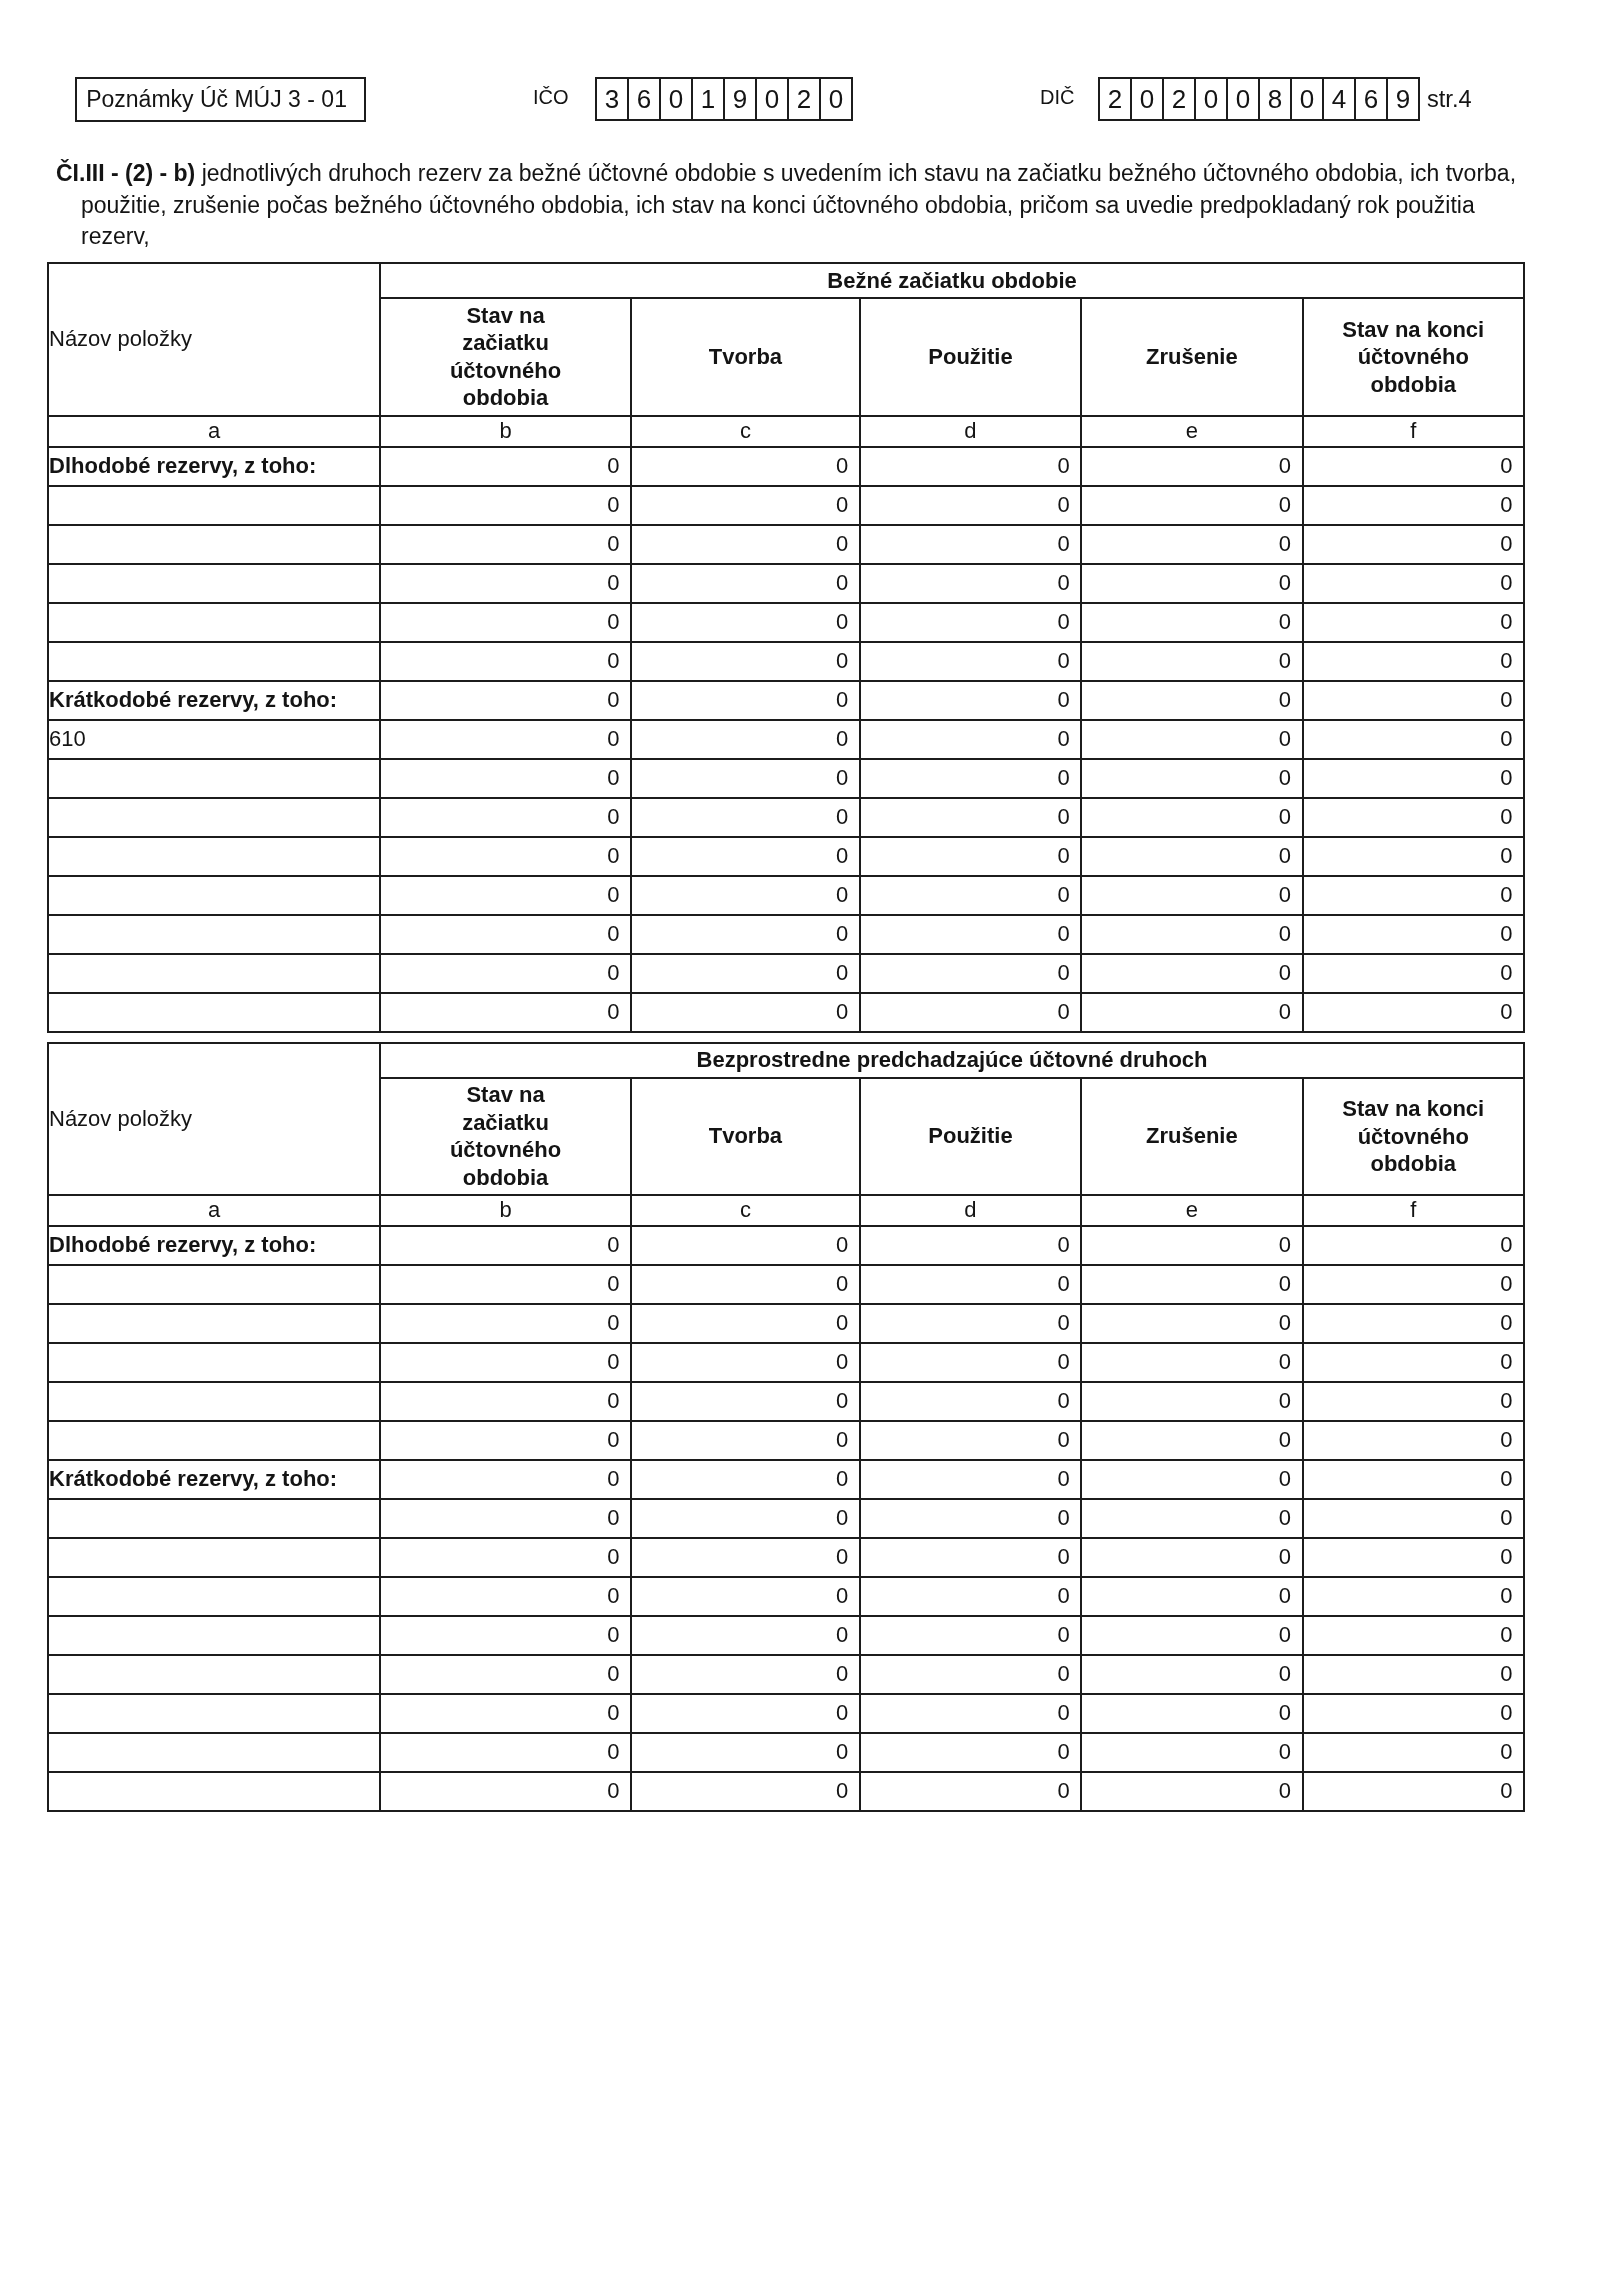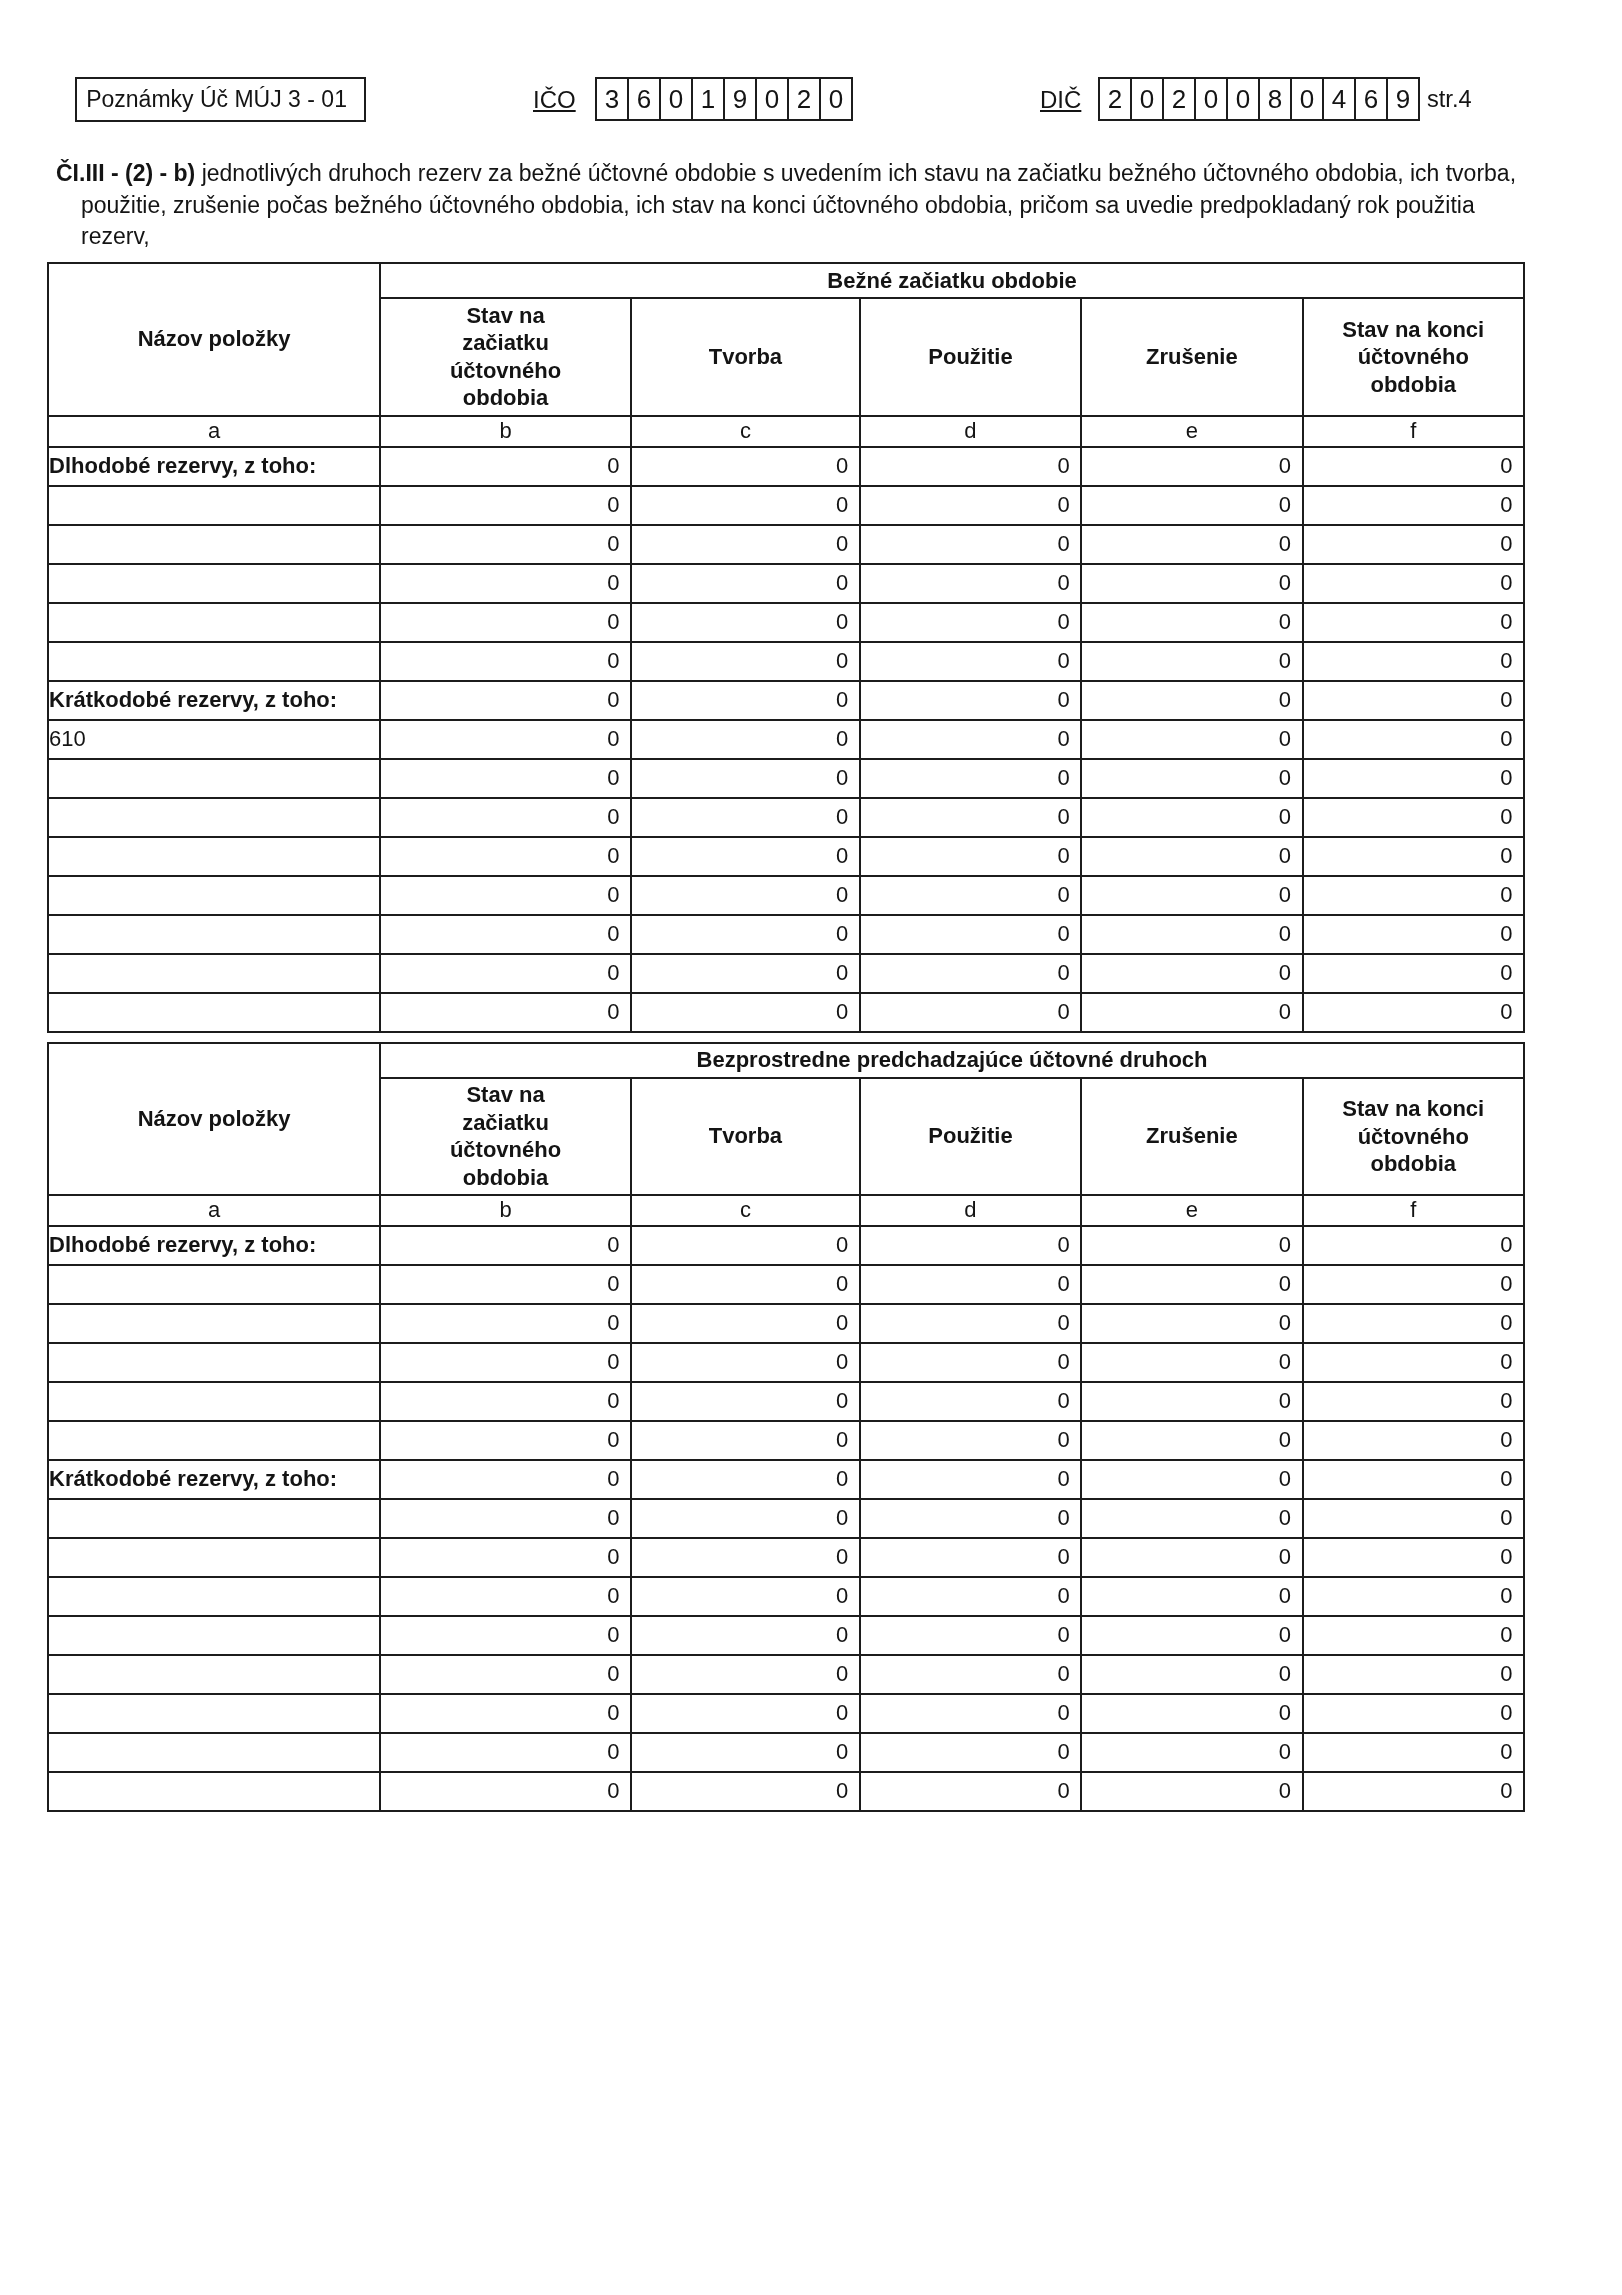--- a/index.html
+++ b/index.html
@@ -11,21 +11,21 @@
   }
   .content { position:absolute; left:47px; top:77px; width:1485px; }
 
   
   .topbar { position:relative; height:51px; }
   .form-title-box {
     position:absolute; left:0; top:0;
     border:2px solid #1c1c1c; padding:6.5px 17px 7.9px 9.2px;
     font-size:23px; white-space:nowrap;margin-left:28px;
   }
-  .inline-label { position:absolute; top:9.2px; font-size:24px;text-decoration:underline; }
+  .inline-label { position:absolute; top:9.2px; font-size:20px; }
   .ico-label { left:486px; }
   .dic-label { left:993px; }
   .digit-row { position:absolute; top:0; display:flex; }
   .ico-digits { left:548px; }
   .dic-digits { left:1051px; }
   .digit-box {
     width:34px; height:44px; border:2px solid #1c1c1c;
     display:flex; align-items:center; justify-content:center;
     font-size:26px;
   }
@@ -44,21 +44,21 @@
 
   
   table.res-table {
     width:1478px; border-collapse:collapse; table-layout:fixed;
     margin-top:9.2px; border:2.6px solid #1c1c1c;
   }
   table.res-table th, table.res-table td {
     border:2px solid #1c1c1c; font-size:22px; overflow:hidden;
   }
   th.period-h { height:35px; font-weight:bold; font-size:23px; text-align:center; }
-  th.name-h   { font-weight:bold; font-size:23px; text-align:center; vertical-align:middle; }
+  th.name-h   { font-weight:normal; font-size:23px; text-align:left; vertical-align:middle; }
   th.col-h    { height:109px; font-weight:bold; font-size:22px; text-align:center; vertical-align:middle; padding:2.6px; }
   th.col-h .wrapcap { display:inline-block; max-width:168px; line-height:1.25; }
   th.letter-h { height:31px; font-weight:normal; text-align:center; font-size:22px; }
   td.name-cell { height:39px; text-align:left; padding:0 0; font-size:22px; vertical-align:middle; }
   td.name-cell.emph { font-weight:bold; }
   td.val-cell  { height:39px; text-align:right; padding:0 10.5px 0 2.6px; font-size:23px; vertical-align:middle; }
 </style>
 </head>
 <body>
 

